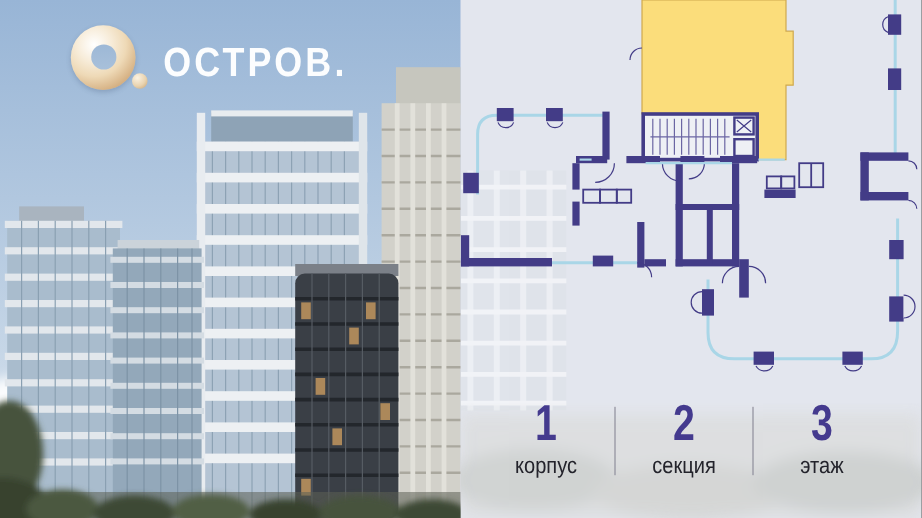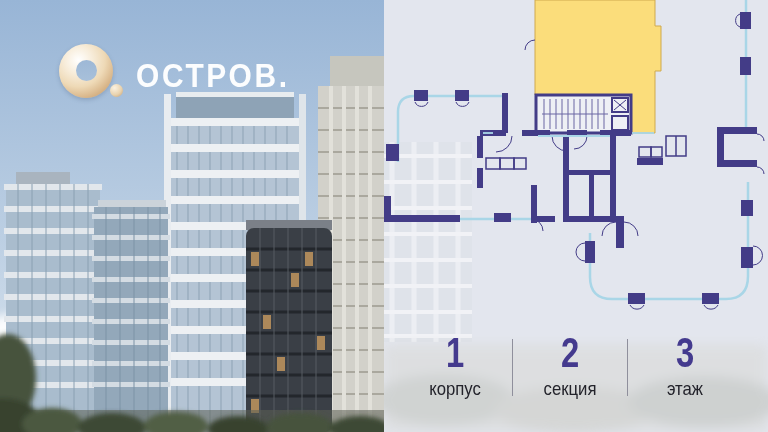--- a/index.html
+++ b/index.html
@@ -4,21 +4,21 @@
 <style>
   html,body{margin:0;padding:0;background:#222;}
   .stage{position:relative;width:768px;height:432px;overflow:hidden;
          font-family:"Liberation Sans",sans-serif;background:#e3e6ee;}
 
   
   .photo-panel{position:absolute;left:0;top:0;width:384px;height:432px;overflow:hidden;}
   .photo-panel svg{display:block;}
 
   
-  .logo{position:absolute;left:0;top:0;width:464px;height:100px;margin-top:23px;}
+  .logo{position:absolute;left:0;top:0;width:464px;height:100px;}
   .logo-ring{position:absolute;left:59px;top:21px;width:54px;height:54px;border-radius:50%;
     background:radial-gradient(circle at 36% 30%, #ffffff 0%, #f7ecd9 28%, #eed9b6 52%, #d2ab7c 80%, #b78f60 100%);
     box-shadow:0 2px 4px rgba(60,80,110,.25);}
   .logo-hole{position:absolute;left:17px;top:16px;width:21px;height:21px;border-radius:50%;
     background:linear-gradient(180deg,#9db8d6,#a8c0da);}
   .logo-dot{position:absolute;left:110px;top:61px;width:13px;height:13px;border-radius:50%;
     background:radial-gradient(circle at 35% 30%, #fbf2e2 0%, #e9d3af 55%, #c49e6f 100%);}
   .wordmark{position:absolute;left:136px;top:33px;color:#fcfdfe;font-size:34px;font-weight:600;
     letter-spacing:3px;transform:scaleX(.88);transform-origin:left top;white-space:nowrap;}
 

